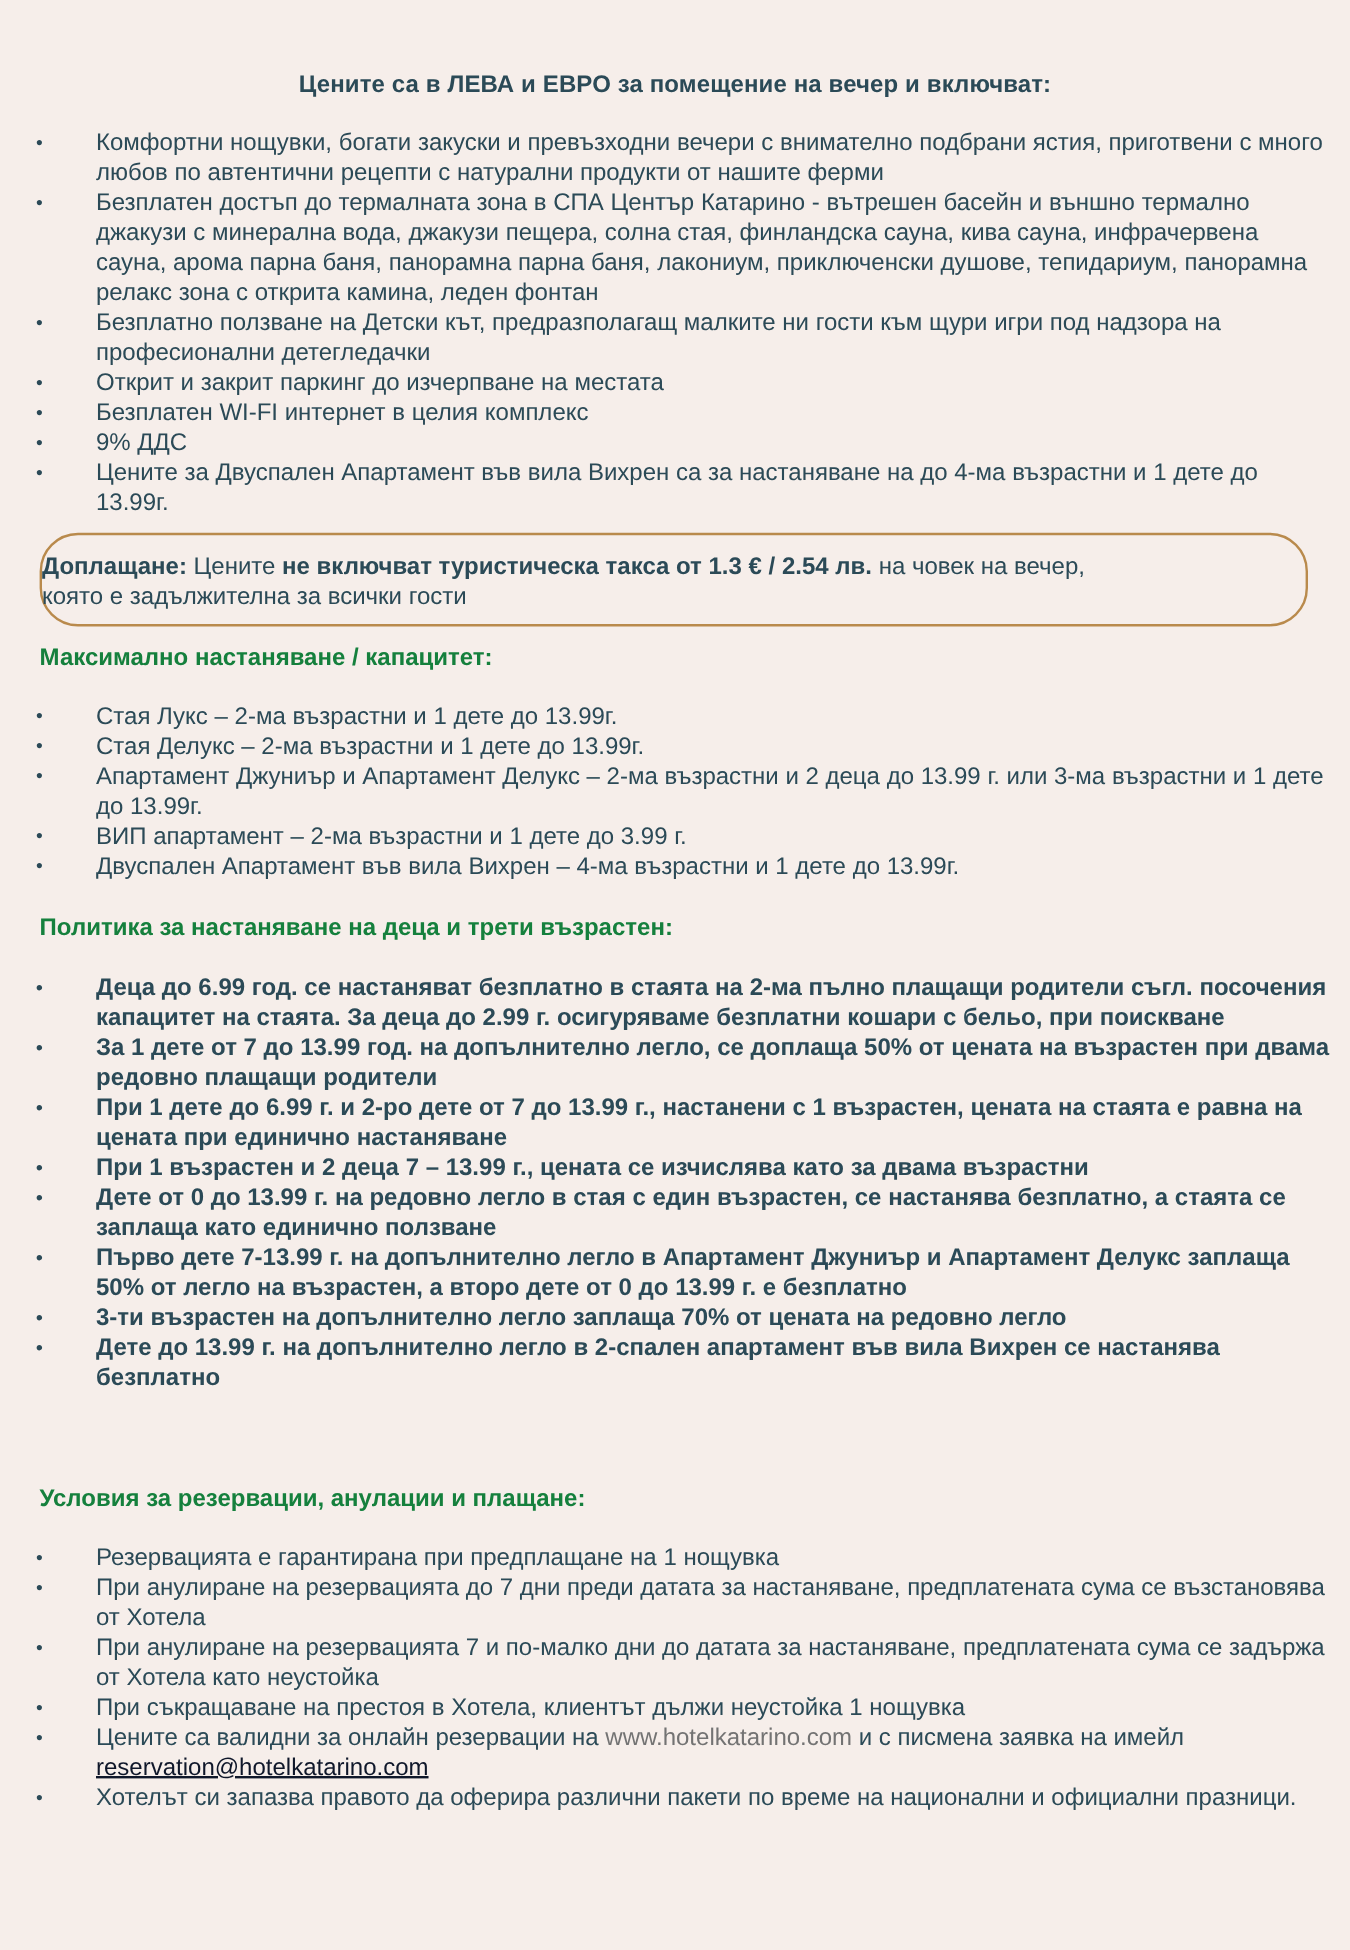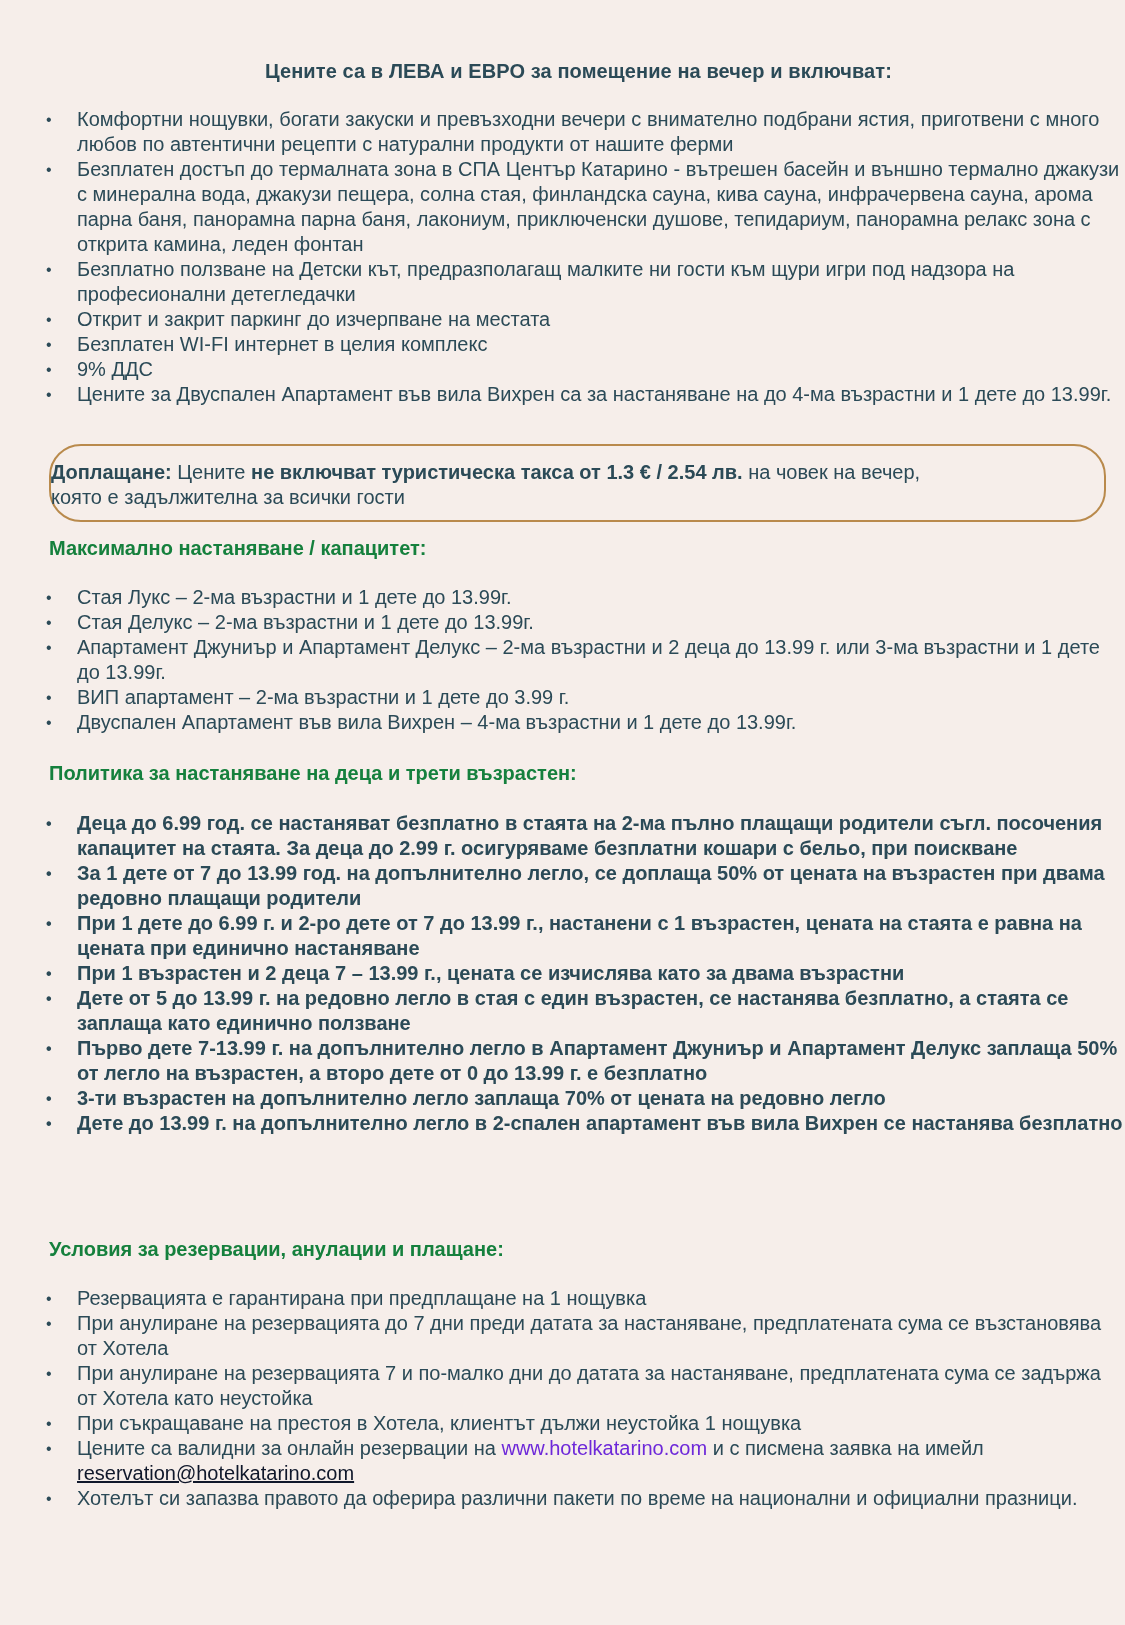--- a/index.html
+++ b/index.html
@@ -10,21 +10,21 @@
       width: 1125px;
       height: 1625px;
       background: #f6eeea;
       color: #2b4a57;
       font-family: "Liberation Sans", "DejaVu Sans", sans-serif;
       overflow: hidden;
       position: relative;
     }
     .page {
       position: absolute;
-      left: 16px;
+      left: 0;
       top: 0;
       width: 949px;
       height: 1625px;
       border-radius: 13px;
     }
     .title {
       position: absolute;
       top: 60px;
       left: 0;
       width: 1125px;
@@ -45,21 +45,21 @@
     ul.bullets {
       position: absolute;
       left: 0;
       margin: 0;
       padding: 0;
       list-style: none;
       width: 1110px;
     }
     ul.bullets li {
       position: relative;
-      padding-left: 61px;
+      padding-left: 80px;
       font-size: 20px;
       line-height: 25px;
       color: #2b4a57;
     }
     ul.bullets li::before {
       content: "•";
       position: absolute;
       left: 30px;
       top: 0;
       font-size: 16px;
@@ -75,21 +75,21 @@
       border-radius: 32px;
       box-sizing: border-box;
       text-align: left;
       font-size: 20px;
       line-height: 25px;
       color: #2b4a57;
       padding-top: 14px;
     }
     .notice-box b { font-weight: bold; }
     .link-web {
-      color: #6d28d9;
+      color: #737373;
       text-decoration: none;
     }
     .link-mail {
       color: #0f172a;
       text-decoration: underline;
     }
   </style>
 </head>
 <body>
 
@@ -124,21 +124,21 @@
     <li>Двуспален  Апартамент във вила Вихрен – 4-ма възрастни и 1 дете до 13.99г.</li>
   </ul>
 
   <h2 class="section-heading" style="top:762px;">Политика за настаняване на деца и трети възрастен:</h2>
 
   <ul class="bullets" style="top:811px;font-weight:bold;">
     <li>Деца до 6.99 год. се настаняват безплатно в стаята на 2-ма пълно плащащи родители съгл. посочения капацитет на стаята. За деца до 2.99 г. осигуряваме безплатни кошари с бельо, при поискване</li>
     <li>За 1 дете от 7 до 13.99 год. на допълнително легло, се доплаща 50% от цената на възрастен при двама редовно плащащи родители</li>
     <li>При 1 дете до 6.99 г. и 2-ро дете от 7 до 13.99 г., настанени с 1 възрастен, цената на стаята е равна на цената при единично настаняване</li>
     <li>При 1 възрастен и 2 деца 7 – 13.99 г., цената се изчислява като за двама възрастни</li>
-    <li>Дете от 5 до 13.99 г. на редовно легло в стая с един възрастен, се настанява безплатно, а стаята се заплаща като единично ползване</li>
+    <li>Дете от 0 до 13.99 г. на редовно легло в стая с един възрастен, се настанява безплатно, а стаята се заплаща като единично ползване</li>
     <li>Първо дете 7-13.99 г. на допълнително легло в Апартамент  Джуниър и Апартамент Делукс заплаща 50% от легло на възрастен, а второ дете от 0 до 13.99 г. е безплатно</li>
     <li>3-ти възрастен на допълнително легло заплаща 70% от цената на редовно легло</li>
     <li>Дете до 13.99 г. на допълнително легло в 2-спален апартамент във вила Вихрен се настанява безплатно</li>
   </ul>
 
   <h2 class="section-heading" style="top:1238px;">Условия за резервации, анулации и плащане:</h2>
 
   <ul class="bullets" style="top:1286px;">
     <li>Резервацията е гарантирана при предплащане на 1 нощувка</li>
     <li>При анулиране на резервацията до 7 дни преди датата за настаняване, предплатената сума се възстановява от Хотела</li>

